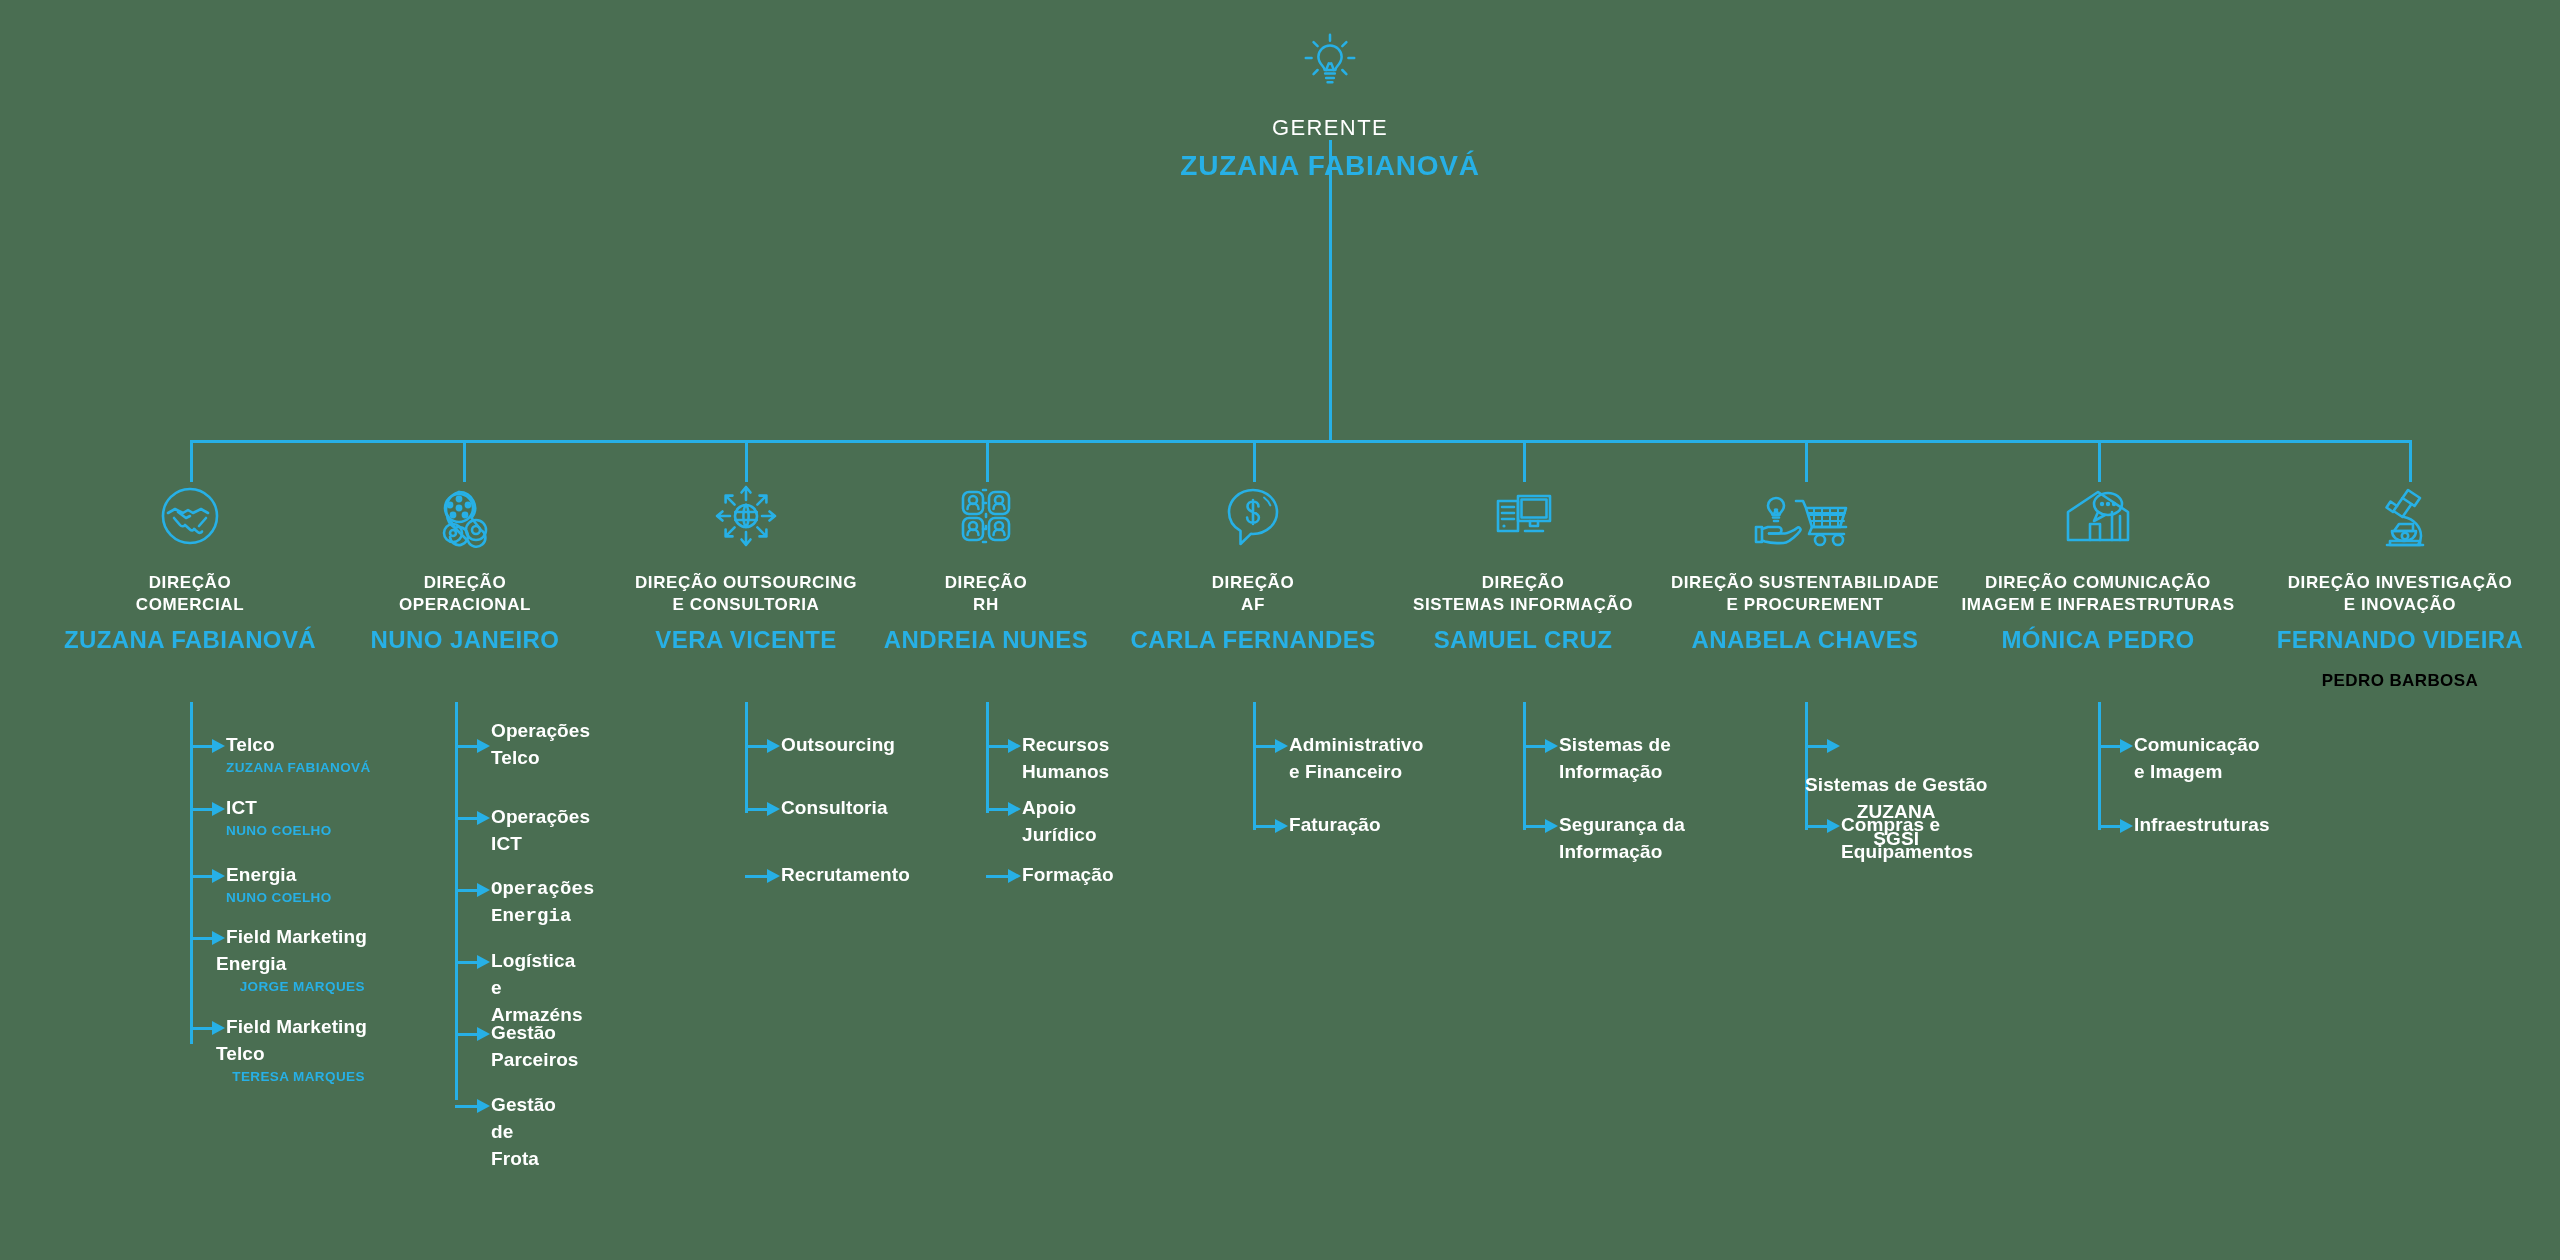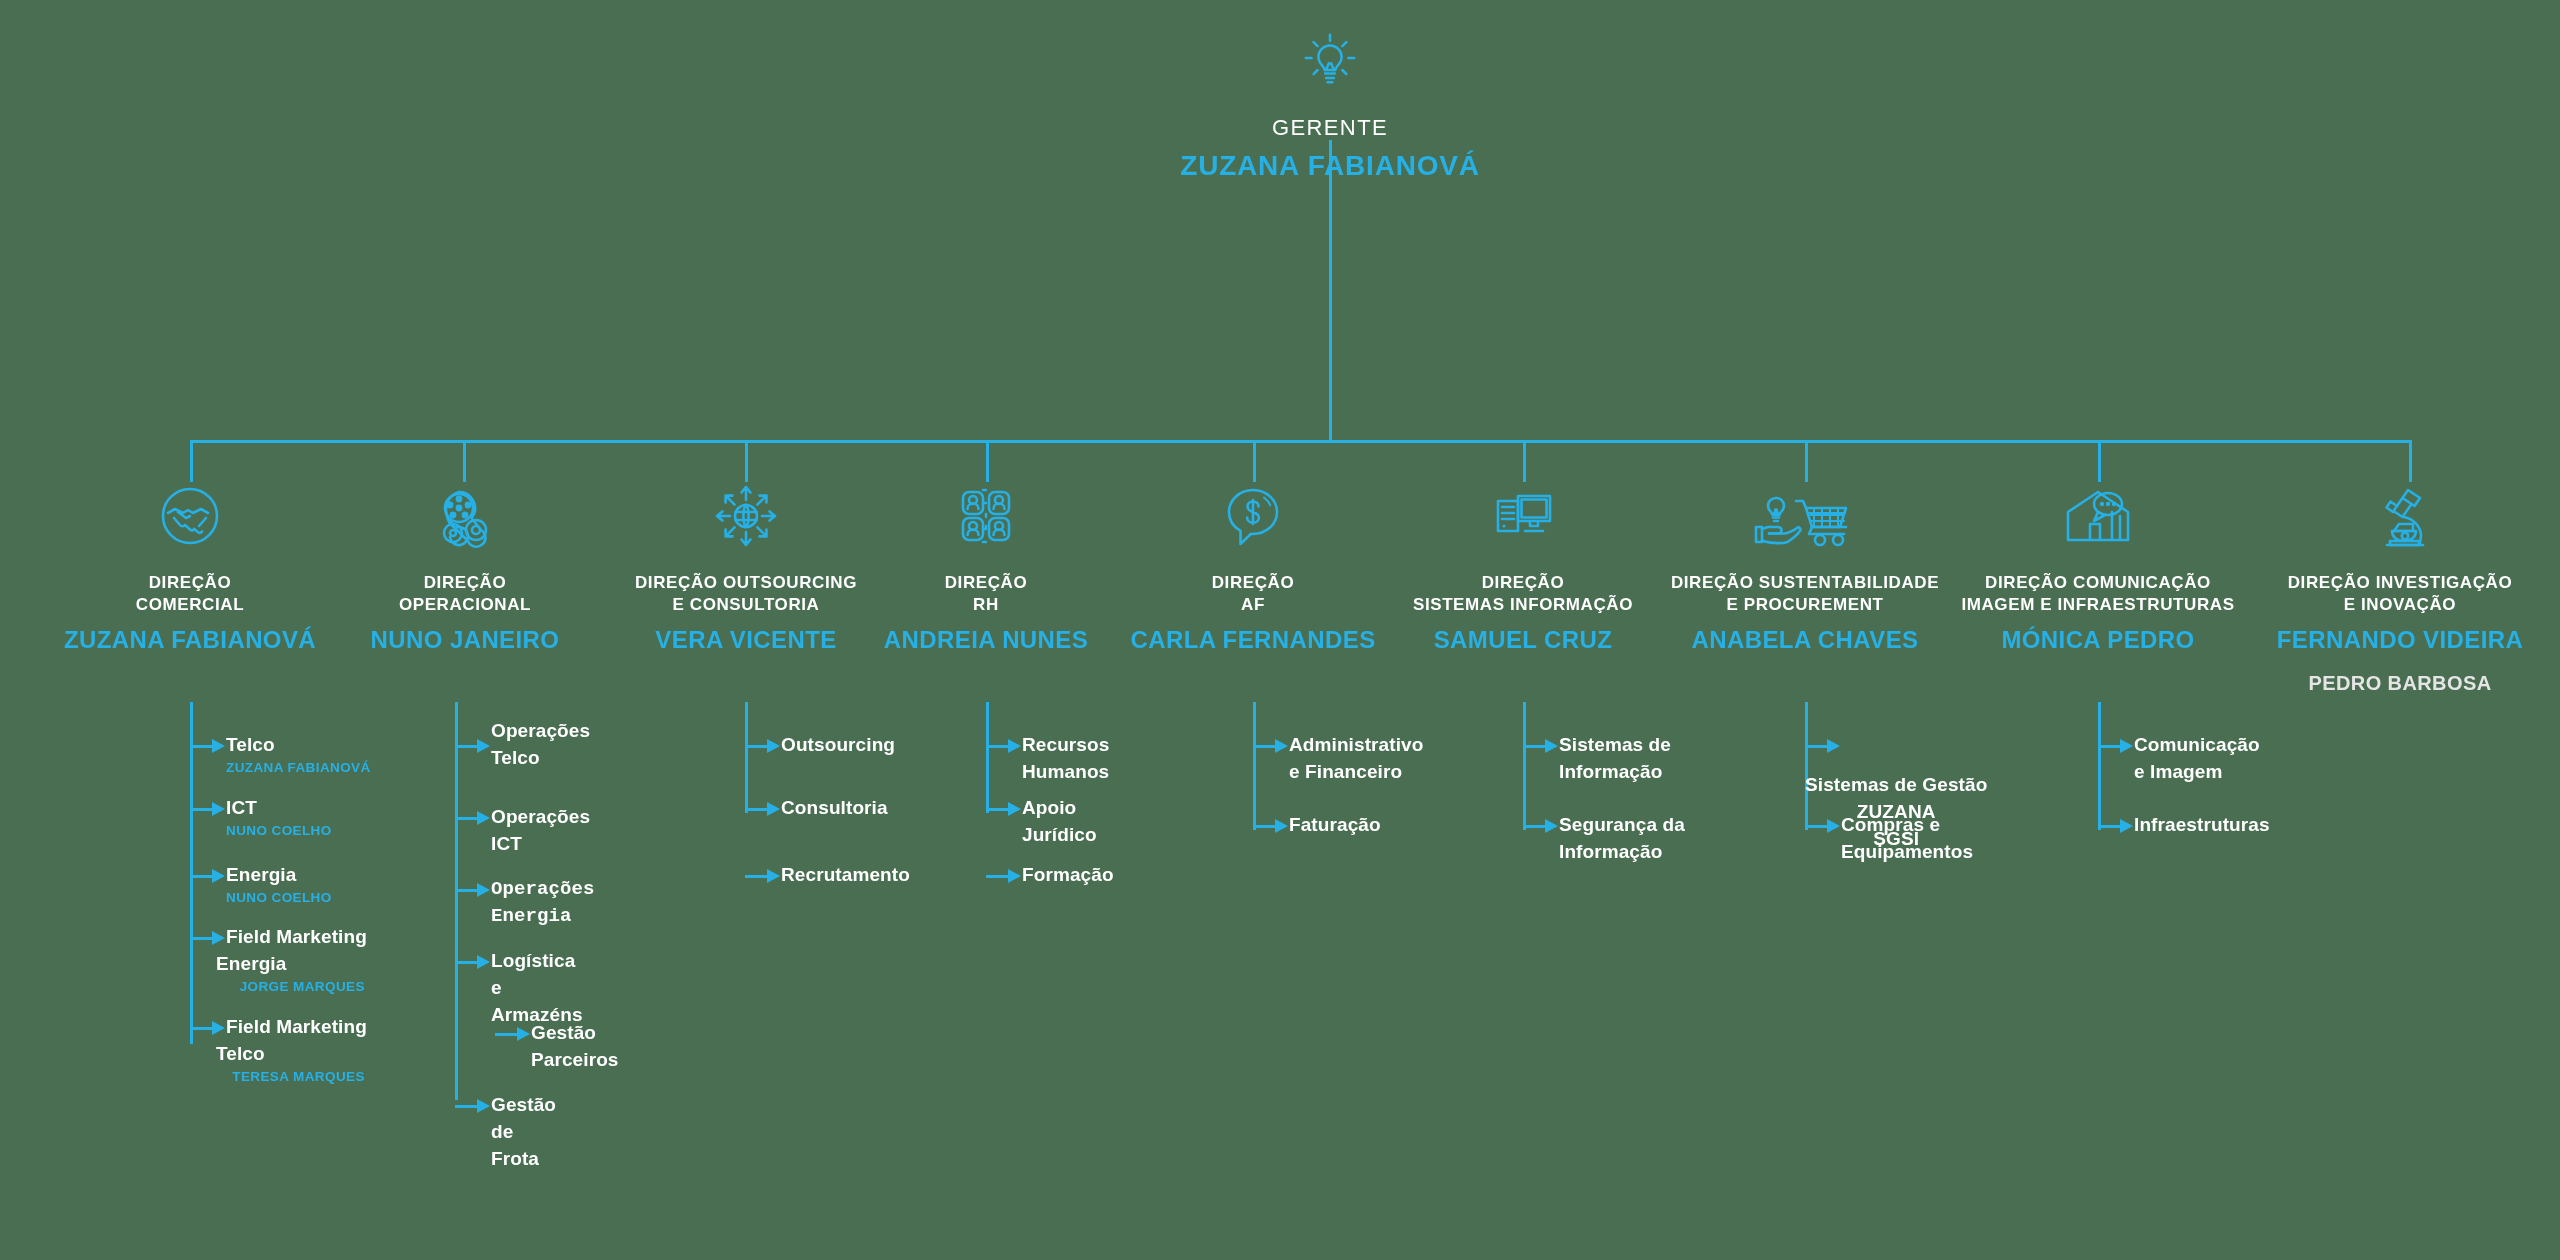--- a/index.html
+++ b/index.html
@@ -78,24 +78,24 @@
   .dept-name {
     font-size: 24px;
     font-weight: bold;
     letter-spacing: 0.4px;
     color: #27b0e6;
     line-height: 1.35;
     margin-top: 7px;
     white-space: nowrap;
   }
   .dept-name-2 {
-    font-size: 20px;
+    font-size: 17px;
     font-weight: bold;
     letter-spacing: 0.4px;
-    color: #e5e5e5;
+    color: #000000;
     line-height: 1.35;
     margin-top: 14px;
     white-space: nowrap;
   }
 
   
   .subtree {
     position: absolute;
     top: 0;
     left: 0;
@@ -294,21 +294,21 @@
         <span class="sub-label">Operações ICT</span>
       </div>
       <div class="sub-item" style="top:174px;font-family:Liberation Mono, monospace;">
         <span class="branch"></span>
         <span class="sub-label">Operações Energia</span>
       </div>
       <div class="sub-item" style="top:246px;">
         <span class="branch"></span>
         <span class="sub-label">Logística e Armazéns</span>
       </div>
-      <div class="sub-item" style="top:318px;margin-left:40px;">
+      <div class="sub-item" style="top:318px;">
         <span class="branch"></span>
         <span class="sub-label">Gestão Parceiros</span>
       </div>
       <div class="sub-item" style="top:390px;">
         <span class="branch"></span>
         <span class="sub-label">Gestão de Frota</span>
       </div>
     </div>
   </div>
 

